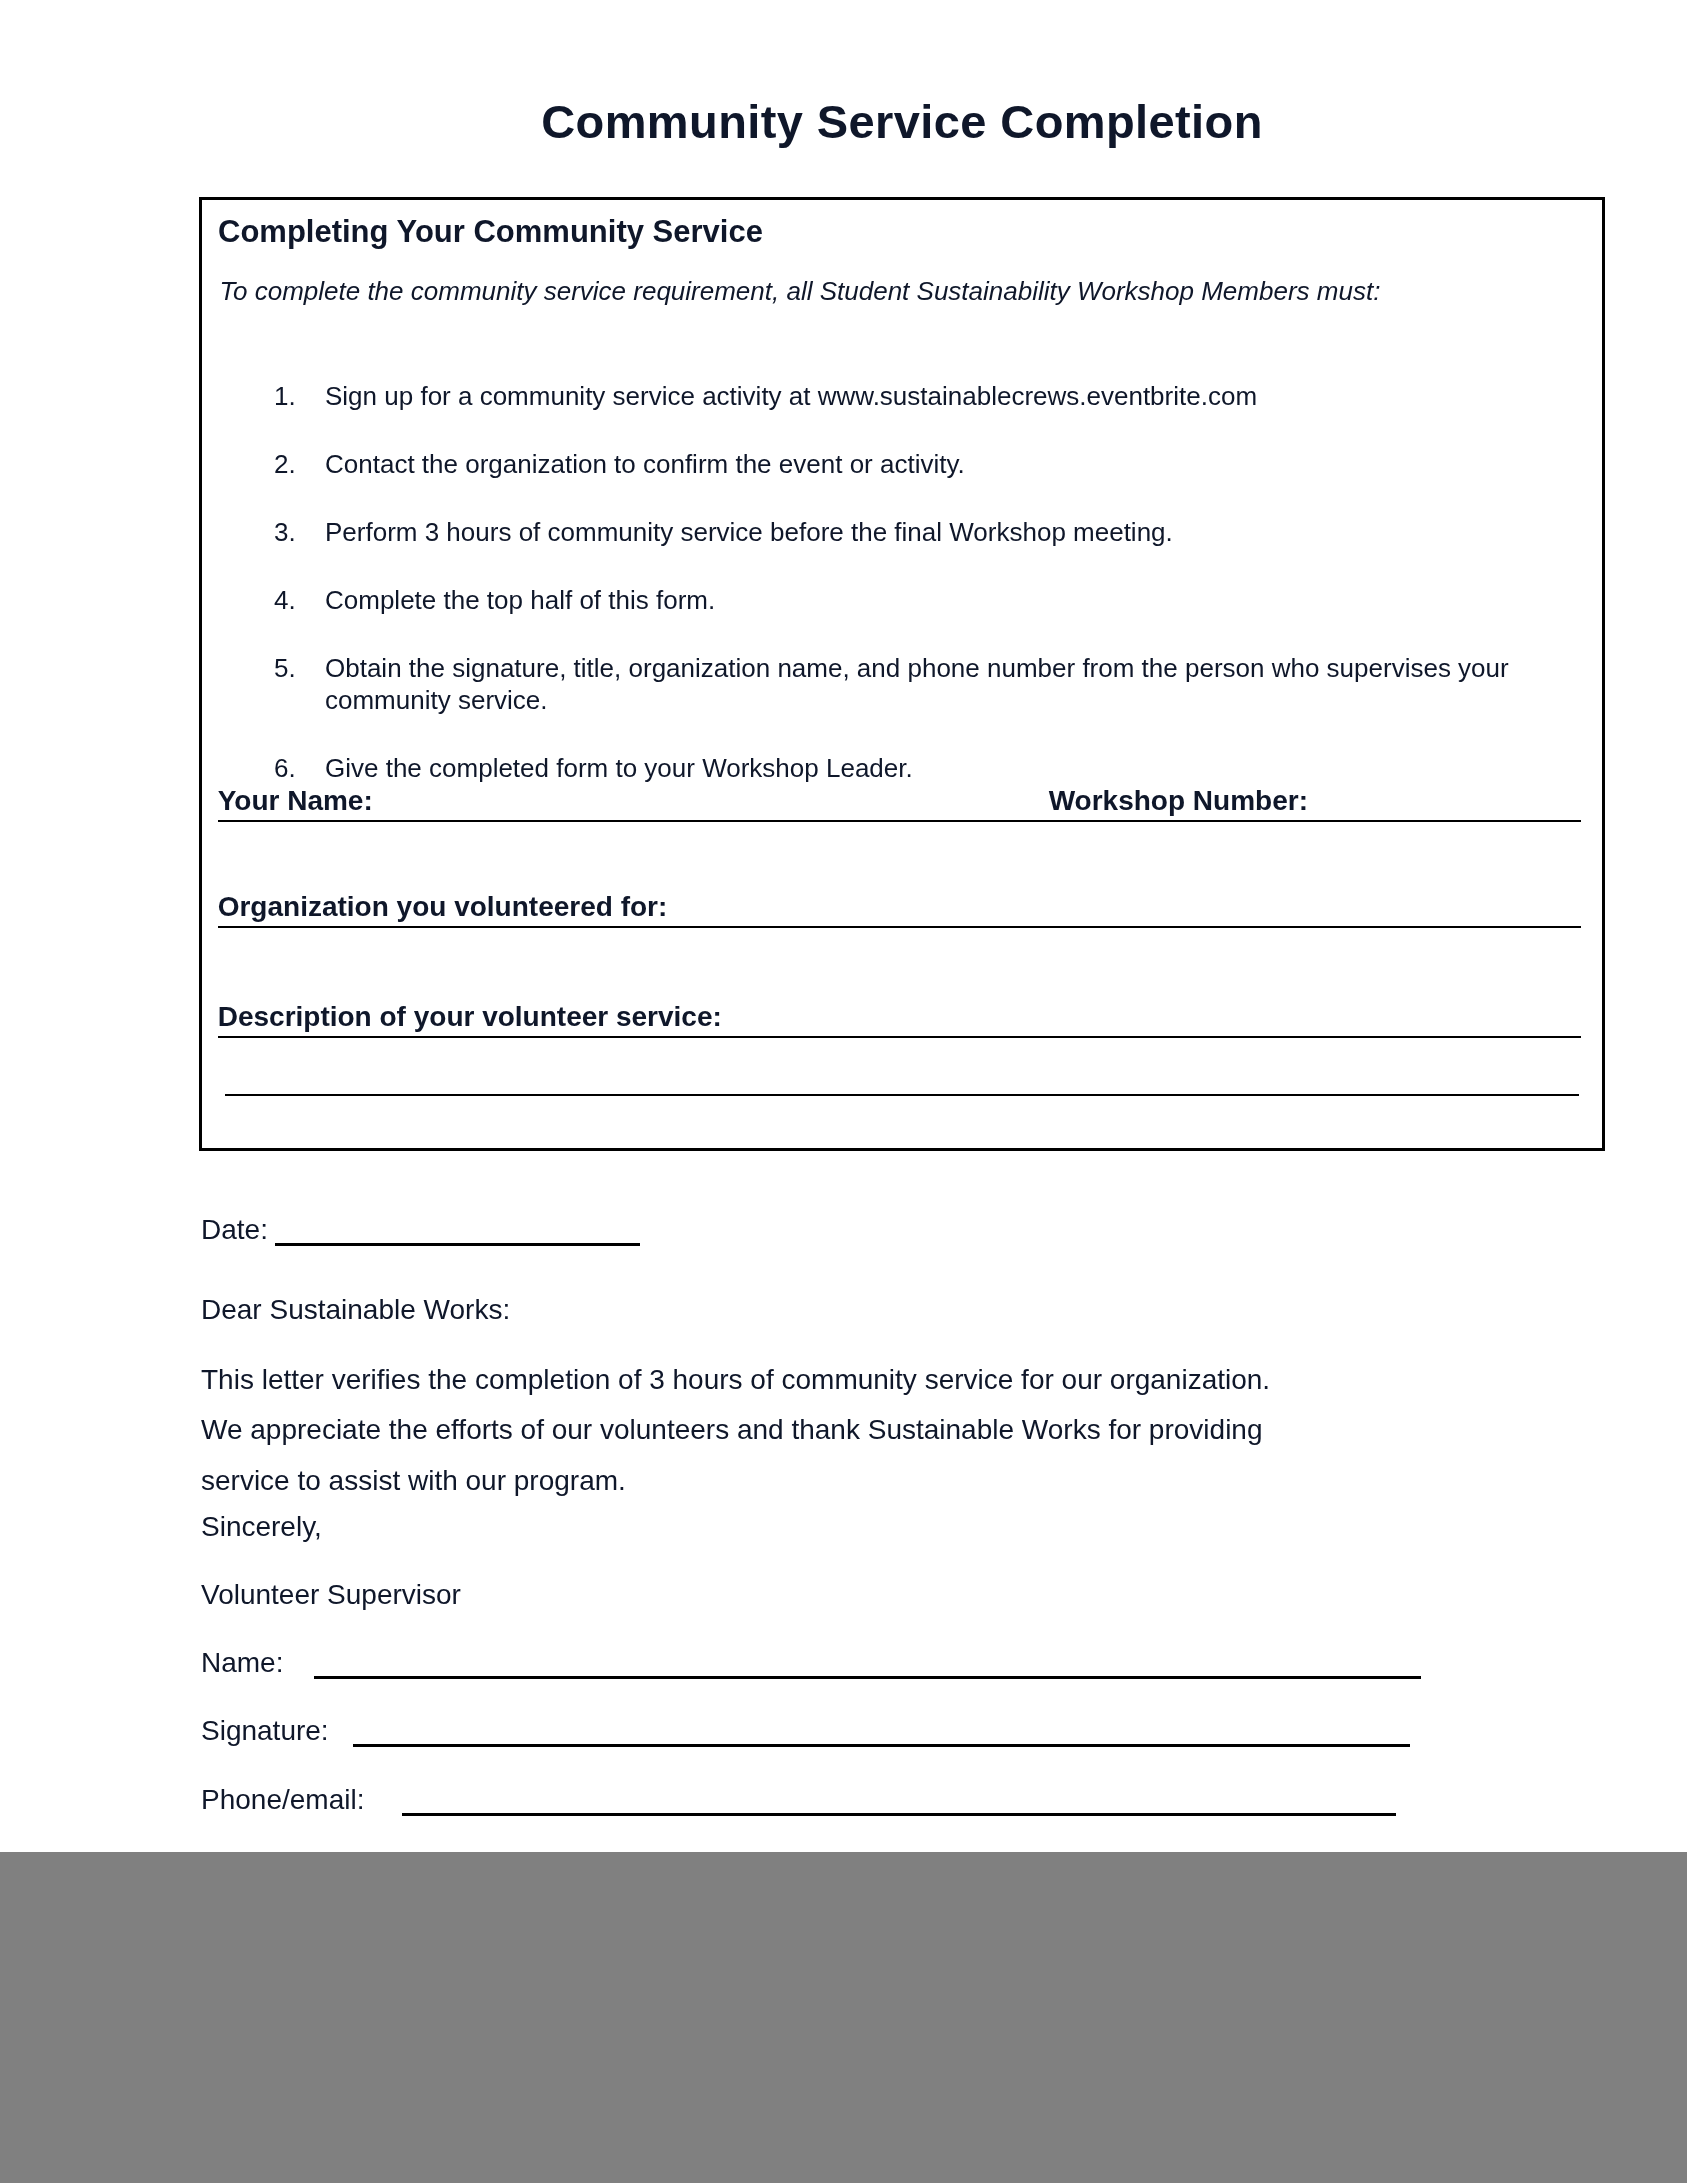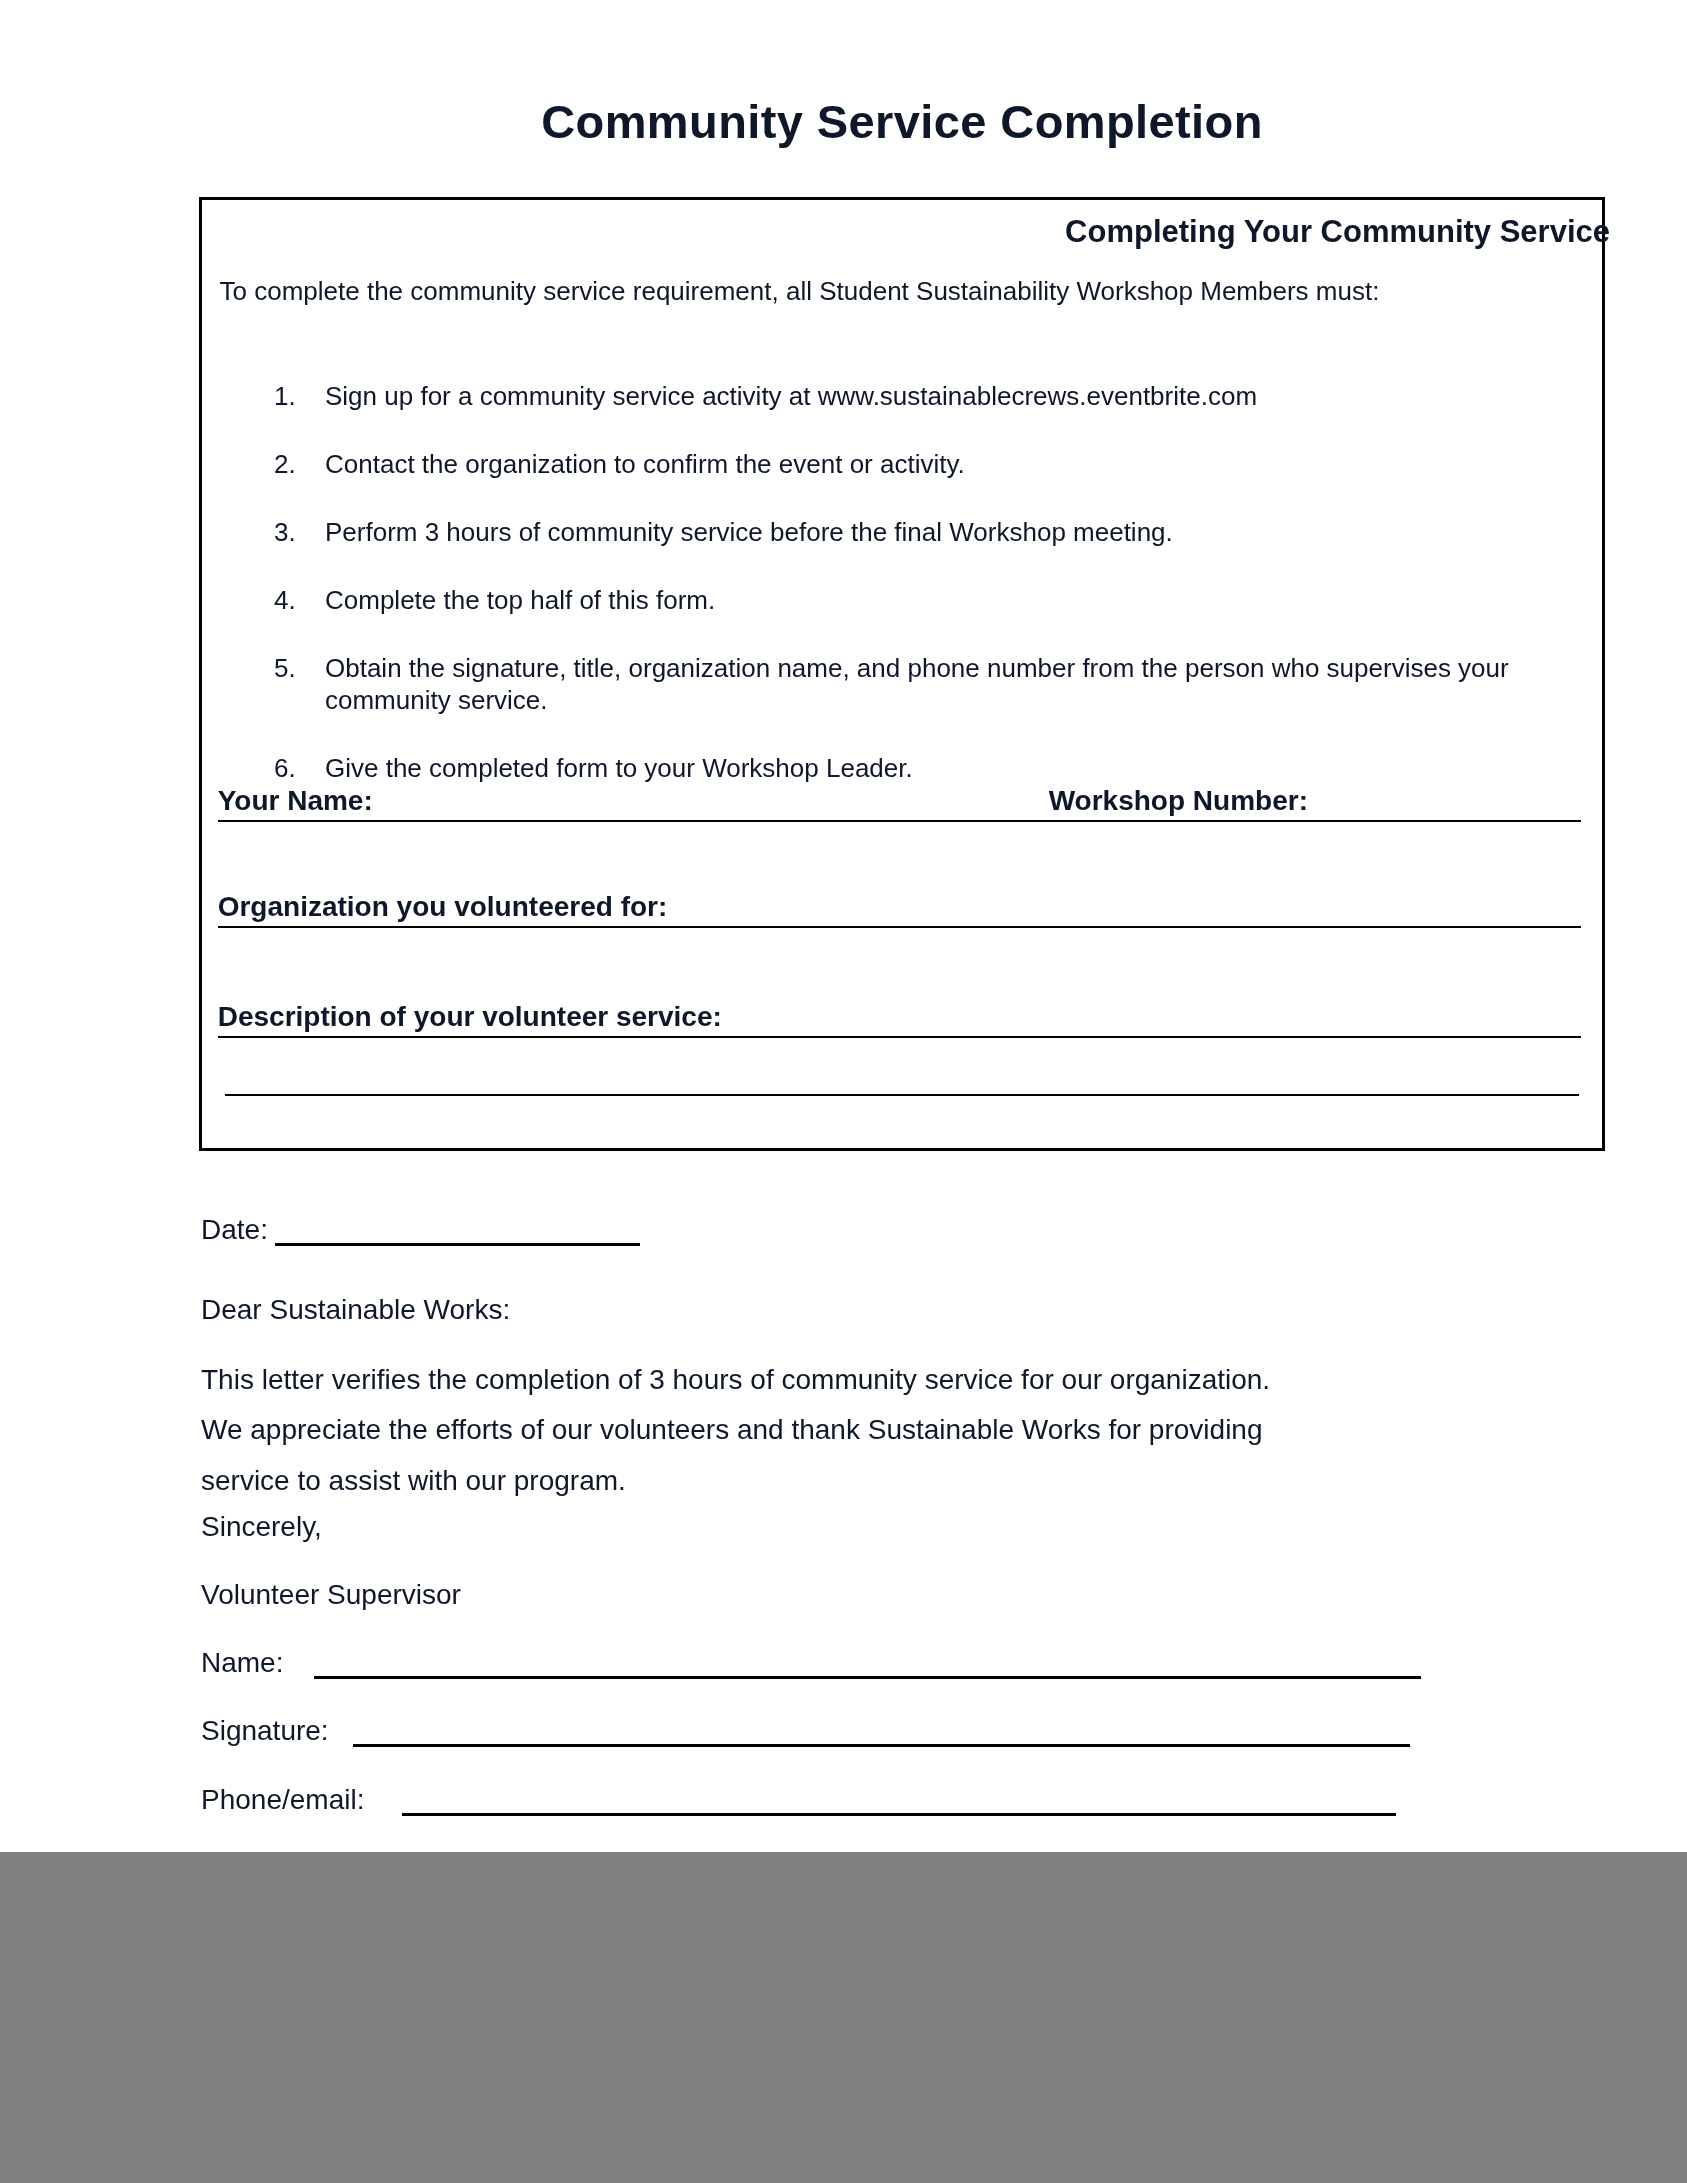--- a/index.html
+++ b/index.html
@@ -30,33 +30,34 @@
     left: 199px;
     top: 197px;
     width: 1406px;
     height: 954px;
     border: 3.5px solid #000000;
     background: #ffffff;
   }
   .box-heading {
     position: absolute;
     top: 14px;
-    left: 8px;
+    left: 16px;
     width: 100%;
-    text-align: right;
+    text-align: left;
     font-size: 31px;
     font-weight: bold;
   }
   .intro {
     position: absolute;
     top: 75px;
     left: 17.5px;
     right: 17.5px;
     font-size: 26px;
     line-height: 32px;
+    font-style: italic;
   }
   .steps {
     position: absolute;
     top: 180px;
     left: 72px;
     right: 30px;
   }
   .step {
     display: flex;
     font-size: 26px;

